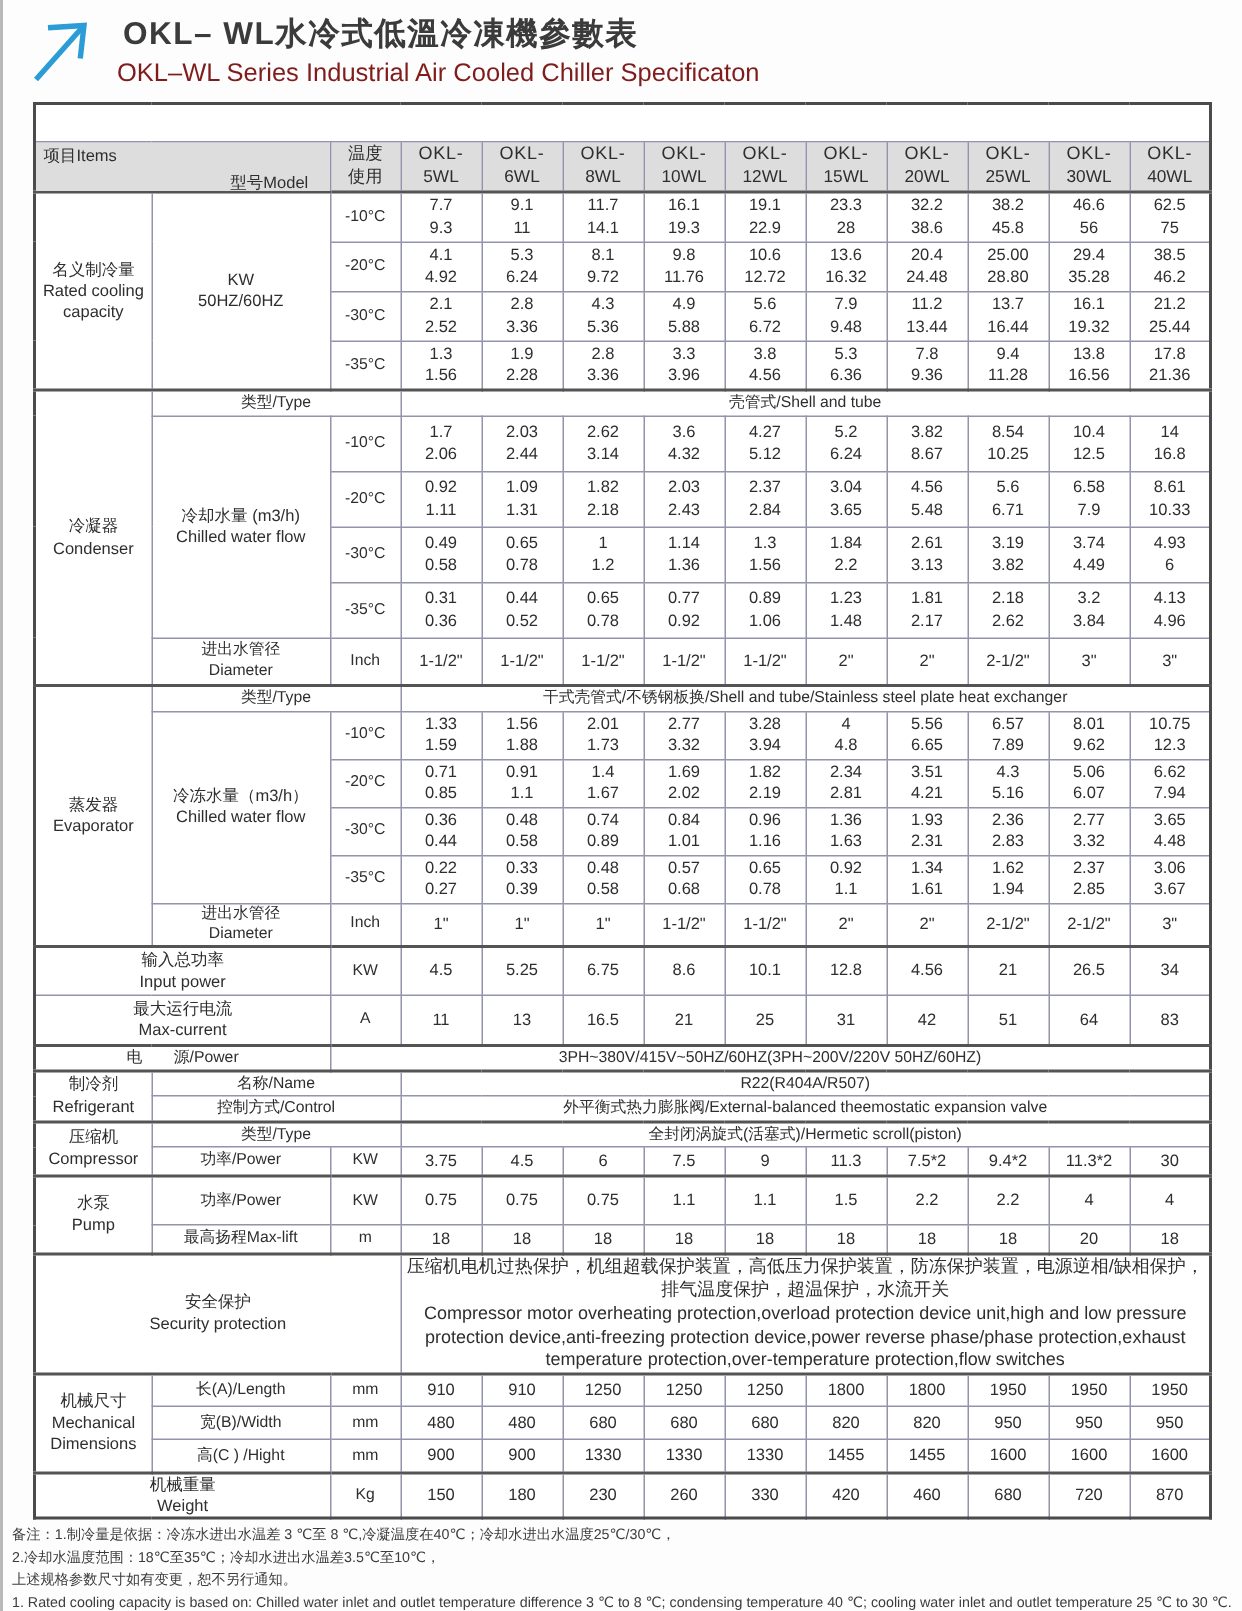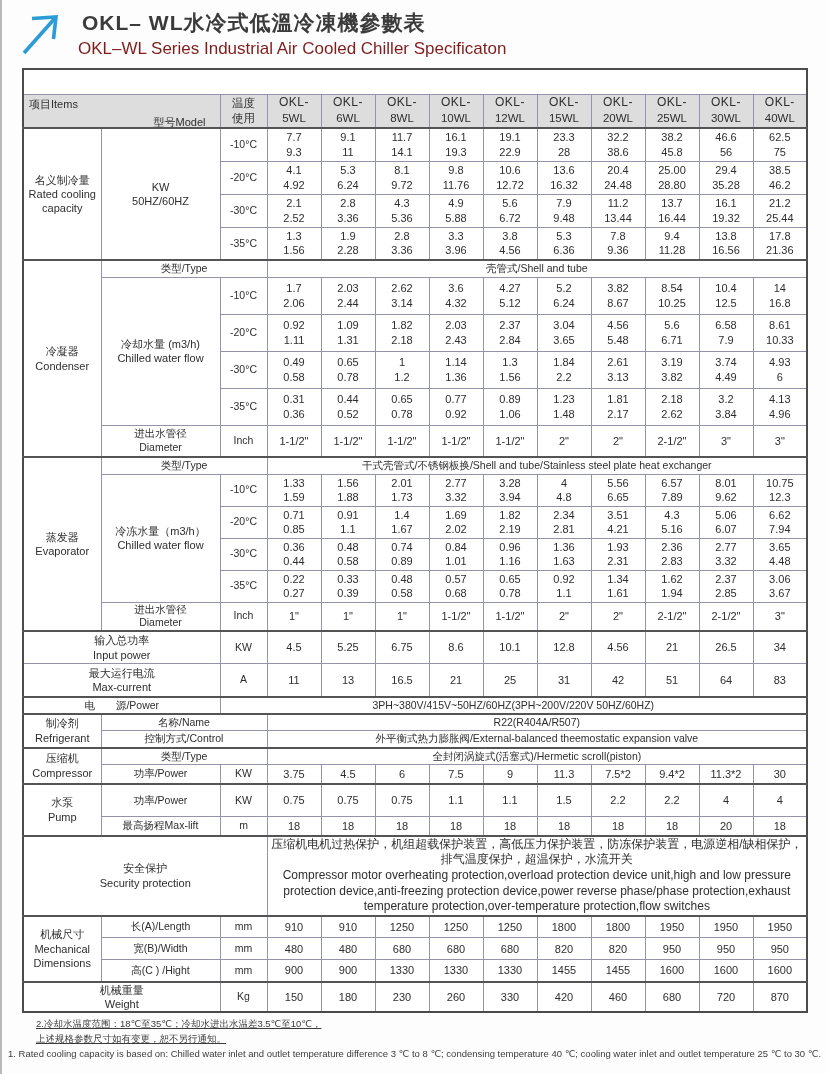--- a/index.html
+++ b/index.html
@@ -25,21 +25,21 @@
   td.corner{position:relative;background-color:#dddddd;
             background-image:linear-gradient(to bottom right,transparent 49.4%,#7d7d95 49.4%,#7d7d95 50.6%,transparent 50.6%);}
   td.corner .ci{position:absolute;left:5px;bottom:16px;font-size:11px;}
   td.corner .cm{position:absolute;right:14px;top:20px;font-size:11px;}
   td.mh div:first-child{font-size:12px;letter-spacing:.5px;}
   td.tp{font-size:10.5px;}
   td.sm{font-size:10.5px;}
   td.sectext{text-align:left;padding:3px 7px;font-size:12px;line-height:1.5;}
   td.sectext div{line-height:1.5;}
   .notes{margin:4px 0 0 8px;font-size:9.5px;color:#3c3c3c;line-height:1.55;}
-  .notes .ind{margin-left:28px;text-decoration:underline;}
+  .notes .ind{}
   .notes .en{margin-top:3px;}
 </style>
 </head>
 <body>
 
 <div class="page">
   <div class="scan-edge"></div>
 
   <div class="masthead">
     <svg class="logo" viewBox="0 0 48 54">
@@ -880,17 +880,18 @@
           <td class="g">420</td>
           <td class="g">460</td>
           <td class="g">680</td>
           <td class="g">720</td>
           <td class="g">870</td>
         </tr>
       </tbody>
   </table>
 
   <div class="notes">
+    <div>备注：1.制冷量是依据：冷冻水进出水温差 3 ℃至 8 ℃,冷凝温度在40℃；冷却水进出水温度25℃/30℃，</div>
     <div class="ind">2.冷却水温度范围：18℃至35℃；冷却水进出水温差3.5℃至10℃，</div>
     <div class="ind">上述规格参数尺寸如有变更，恕不另行通知。</div>
     <div>1. Rated cooling capacity is based on: Chilled water inlet and outlet temperature difference 3 ℃ to 8 ℃; condensing temperature 40 ℃; cooling water inlet and outlet temperature 25 ℃ to 30 ℃.</div>
   </div>
 </div>
 
 </body></html>

